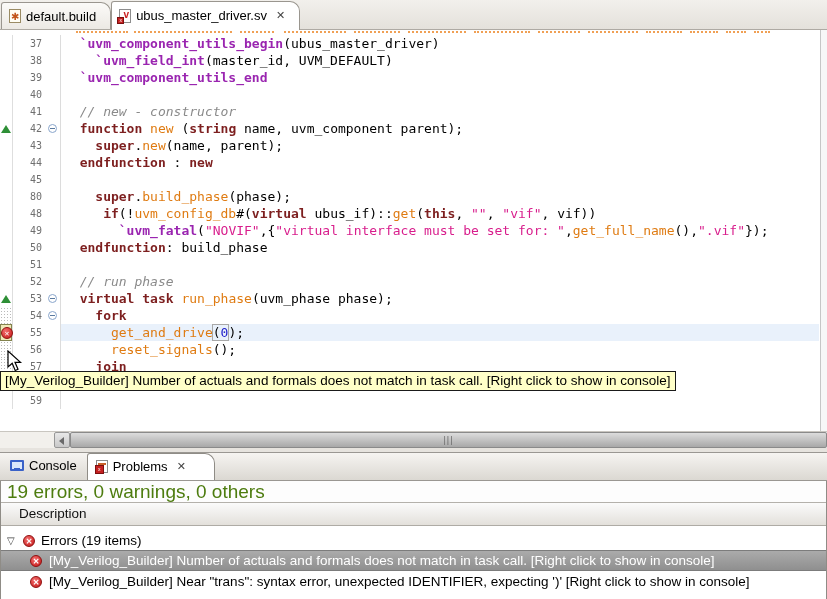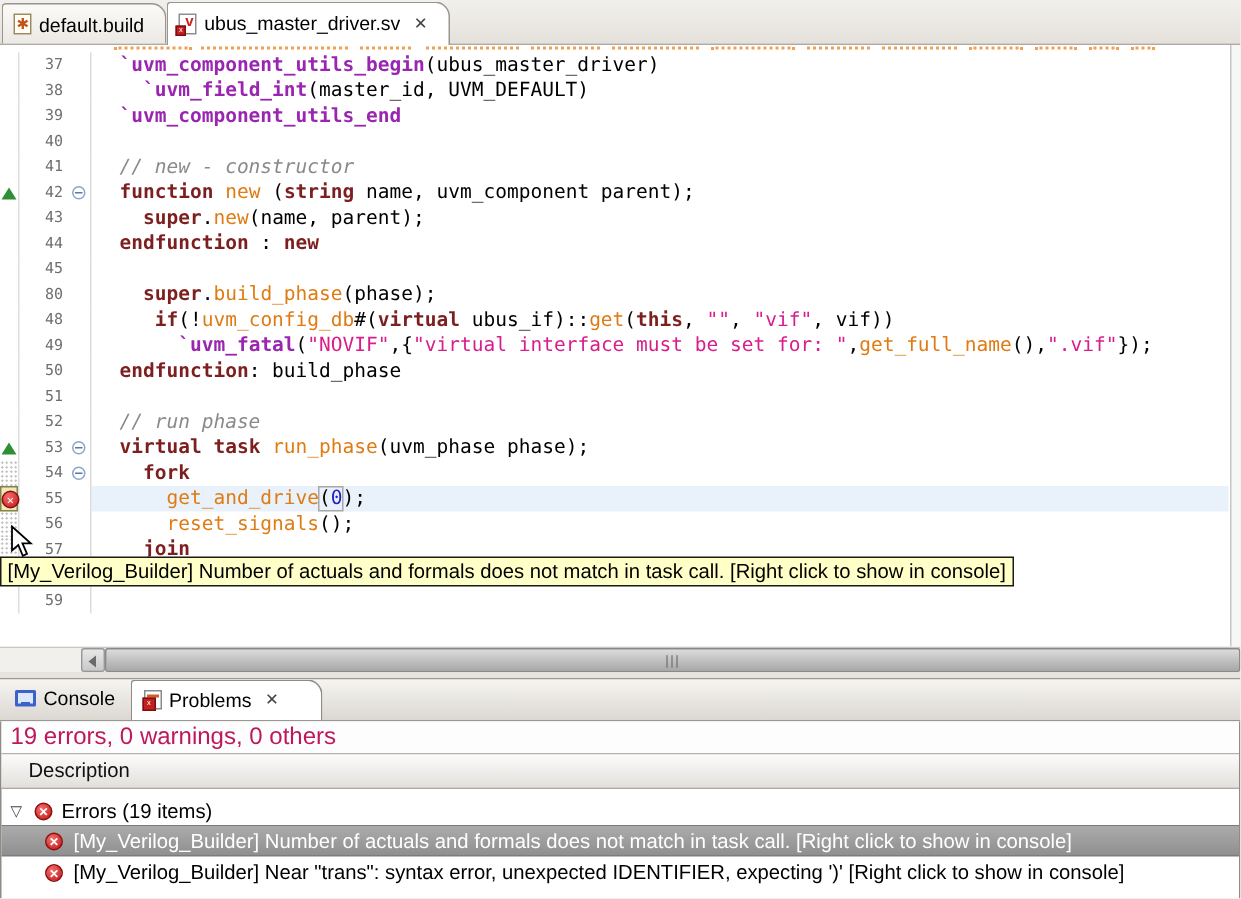--- a/index.html
+++ b/index.html
@@ -83,21 +83,21 @@
                  height:27px; margin-bottom:-1px; padding-bottom:1px; padding-right:28px; }
   .console-ico { width:14px; height:11px; border:2px solid #3a62c8; background:#dce8fa; border-radius:1px;
                  display:inline-block; flex:none; position:relative; }
   .console-ico::after { content:""; position:absolute; left:2px; bottom:-1px; width:6px; height:2px; background:#3a62c8; }
   .problems-ico { width:12px; height:13px; border:1px solid #8a8a8a; background:#fff; display:inline-block; position:relative; flex:none; }
   .problems-ico::before { content:""; position:absolute; left:1px; top:2px; width:8px; height:2px; background:#c9622a; }
   .problems-ico::after { content:"x"; position:absolute; left:-2px; bottom:-2px; width:7px; height:7px; background:#c42020;
                  border:1px solid #7d0f0f; color:#fff; font-size:5px; line-height:6px; text-align:center; }
 
   .panel-body { border-left:1px solid #8f8c86; border-right:1px solid #8f8c86; height:118px; background:#fff; }
-  .summary-bar { height:22px; line-height:22px; padding-left:6px; font-size:16px; color:#be185d;
+  .summary-bar { height:22px; line-height:22px; padding-left:6px; font-size:19px; color:#4d7c0f;
                  background:#fdfdfd; border-bottom:1px solid #b4b1ab; }
   .desc-header { height:23px; line-height:22px; padding-left:18px; font-size:13.5px; color:#111;
                  background:linear-gradient(#fbfbfb,#e3e0db); border-bottom:1px solid #aeaba5; }
   .tree { padding-top:5px; }
   .tree-header { height:19px; display:flex; align-items:center; gap:6px; padding-left:6px; font-size:13.5px; }
   .expander { font-size:10px; color:#3c3c3c; width:10px; }
   .prob-row { height:21px; display:flex; align-items:center; gap:7px; padding-left:29px; font-size:13.5px; color:#000; }
   .prob-row.selected { background:linear-gradient(#ababab,#8f8f8f); border-top:1px solid #7c7c7c;
                        border-bottom:1px solid #7c7c7c; color:#fff; }
 </style>

